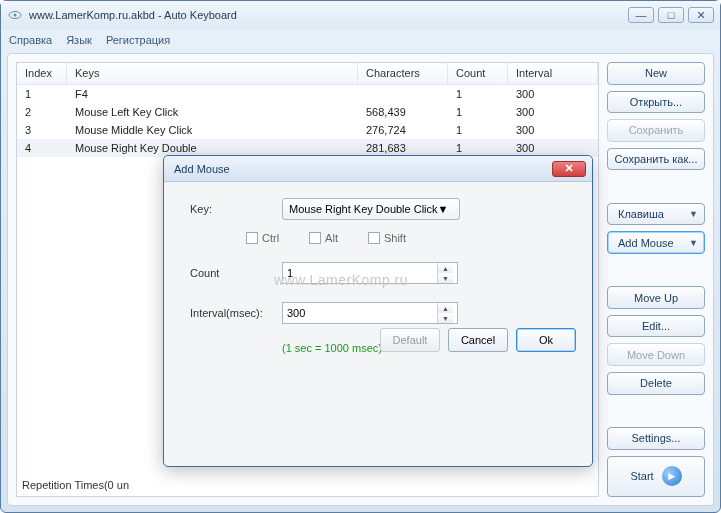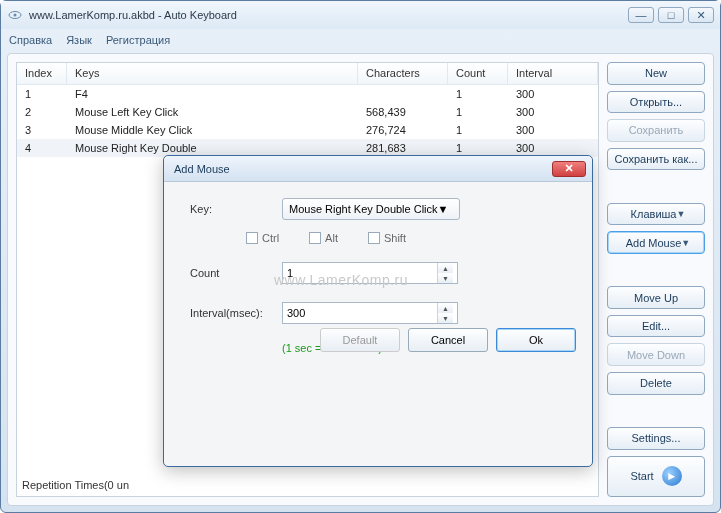--- a/index.html
+++ b/index.html
@@ -18,21 +18,21 @@
 .thead{display:flex;height:22px;border-bottom:1px solid #e0e8f0;background:linear-gradient(to bottom,#fff,#f2f6fa)}
 .th{padding:4px 8px;border-right:1px solid #e0e8f0;color:#333}
 .c-index{width:50px}.c-keys{flex:1}.c-chars{width:90px;text-align:left}.c-count{width:60px}.c-int{width:90px}
 .tbody{flex:1}
 .tr{display:flex;height:18px;align-items:center}
 .tr.sel{background:#f0f4f8}
 .td{padding:1px 8px;color:#222}
 .btncol{width:98px;display:flex;flex-direction:column;gap:6px}
 .btn{height:24px;border:1px solid #8fa8c0;border-radius:4px;background:linear-gradient(to bottom,#fdfeff,#e6eef6);display:flex;align-items:center;justify-content:center;color:#1a3a5a;cursor:pointer;padding:0 14px;white-space:nowrap}
 .btn.disabled{color:#9aa8b8;border-color:#c8d4e0}
-.btn.dd{padding:0 6px 0 10px}
+.btn.dd{justify-content:space-between;padding:0 6px 0 10px}
 .btn .caret{font-size:9px;color:#3a5a7a}
 .btn.highlight{border-color:#4aa0e8;box-shadow:0 0 0 1px #a8d4f8 inset}
 .spacer{height:22px}
 .start{height:44px;font-size:20px;font-weight:500;gap:8px}
 .start .play{width:20px;height:20px;border-radius:50%;background:radial-gradient(circle at 35% 35%,#9ad0ff,#2a78d0);display:flex;align-items:center;justify-content:center;color:#fff;font-size:9px}
 .footer{position:absolute;bottom:14px;left:14px;color:#333}
 .dialog{position:absolute;top:154px;left:162px;width:430px;height:312px;border:1px solid #3a6aa0;border-radius:5px;background:#f4f5f6;box-shadow:0 4px 18px rgba(0,0,0,.25);z-index:10}
 .dlg-title{height:26px;background:linear-gradient(to bottom,#eef4fb,#d4e2f2);border-bottom:1px solid #b8c8da;display:flex;align-items:center;padding:0 6px;border-radius:5px 5px 0 0}
 .dlg-title span{flex:1;color:#1a3a5a;padding-left:4px}
 .closebtn{width:34px;height:16px;border:1px solid #a03030;border-radius:3px;background:linear-gradient(to bottom,#f08080,#d04040);color:#fff;display:flex;align-items:center;justify-content:center;font-weight:bold;cursor:pointer}
@@ -45,21 +45,21 @@
 .ck .box{width:12px;height:12px;border:1px solid #9ab;background:#fff}
 .watermark{position:absolute;top:90px;left:110px;color:#c8c8c8;font-size:14px;letter-spacing:.5px;pointer-events:none}
 .spin{width:70px;height:22px;border:1px solid #a8b8c8;background:#fff;display:flex;align-items:center}
 .spin input{border:0;width:48px;padding:0 4px;outline:none;font-size:11px}
 .spinbtns{width:16px;height:100%;border-left:1px solid #c8d4e0;display:flex;flex-direction:column}
 .spinbtns div{flex:1;display:flex;align-items:center;justify-content:center;font-size:7px;color:#555;background:linear-gradient(to bottom,#fff,#e8eef4);cursor:pointer}
 .spin.wide{width:176px}
 .spin.wide input{width:154px}
 .hint{color:#1a9a1a;margin-left:92px}
 .dlg-foot{position:absolute;bottom:12px;right:16px;display:flex;gap:8px}
-.dbtn{width:80px;height:24px;border:1px solid #9ab;border-radius:3px;background:linear-gradient(to bottom,#fdfeff,#e8eef4);display:flex;align-items:center;justify-content:center;cursor:pointer}
+.dbtn{width:60px;height:24px;border:1px solid #9ab;border-radius:3px;background:linear-gradient(to bottom,#fdfeff,#e8eef4);display:flex;align-items:center;justify-content:center;cursor:pointer}
 .dbtn.primary{border-color:#3a8ad8;box-shadow:0 0 0 1px #a8d4f8 inset}
 .dbtn.disabled{color:#999;border-color:#ccc}
 </style>
 </head>
 <body>
 
 <div class="window">
   <div class="titlebar">
     <div class="titlebar-icon">
       <svg width="14" height="10" viewBox="0 0 14 10">

